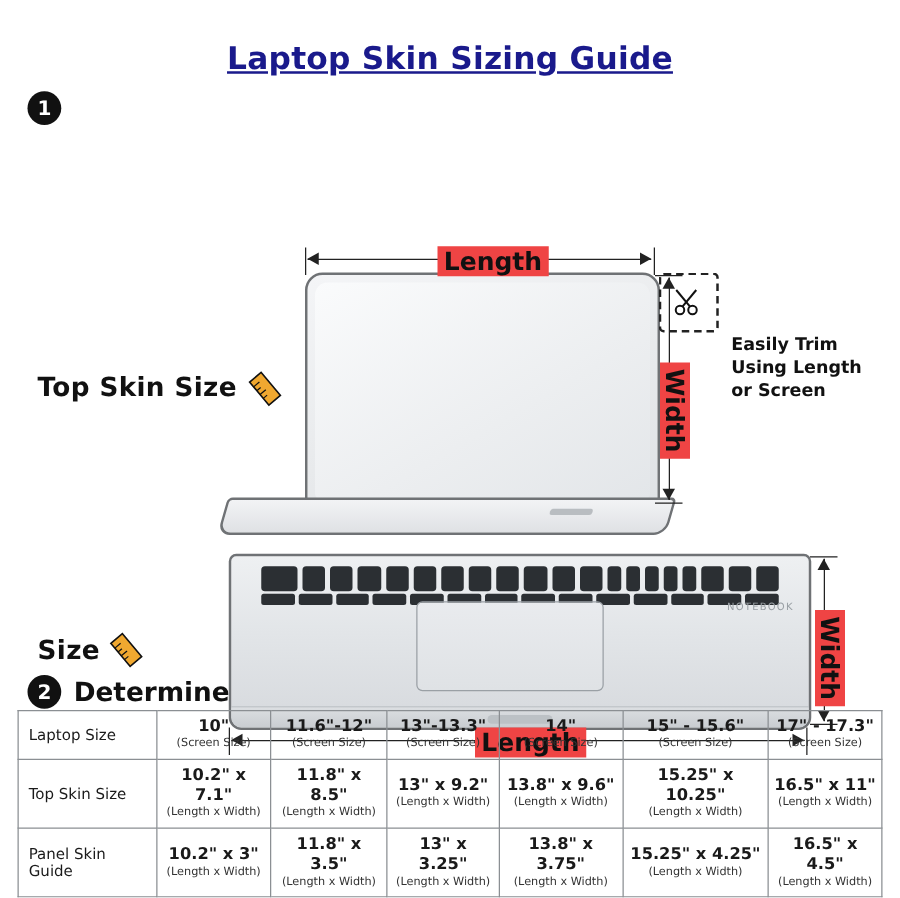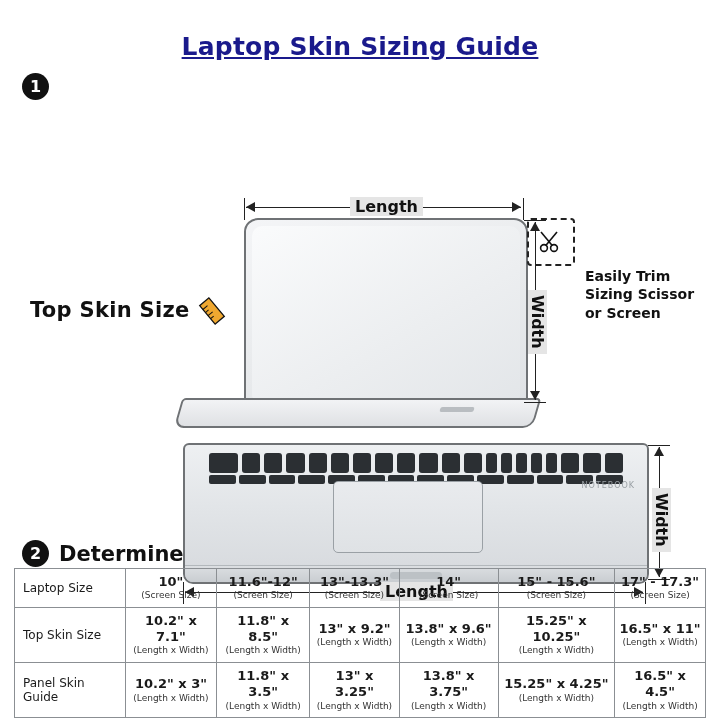--- a/index.html
+++ b/index.html
@@ -130,24 +130,24 @@
     position: absolute;
     width: 0; height: 0;
   }
   .arrow.left  { border-top: 5px solid transparent; border-bottom: 5px solid transparent; border-right: 9px solid #222; }
   .arrow.right { border-top: 5px solid transparent; border-bottom: 5px solid transparent; border-left: 9px solid #222; }
   .arrow.up    { border-left: 5px solid transparent; border-right: 5px solid transparent; border-bottom: 9px solid #222; }
   .arrow.down  { border-left: 5px solid transparent; border-right: 5px solid transparent; border-top: 9px solid #222; }
 
   .dim-label {
     position: absolute;
-    font-size: 16px;
+    font-size: 20px;
     font-weight: bold;
     color: #111;
-    background: #e5e5e5;
+    background: #ef4444;
     padding: 0 5px;
   }
   .dim-label.vertical {
     writing-mode: vertical-rl;
     text-orientation: mixed;
     padding: 5px 0;
   }
 
   
   .scissor-box {
@@ -331,25 +331,39 @@
   <div class="scissor-box">
     <svg width="26" height="26" viewBox="0 0 26 26">
       <circle cx="6" cy="19" r="3.4" fill="none" stroke="#111" stroke-width="1.6"></circle>
       <circle cx="16" cy="19" r="3.4" fill="none" stroke="#111" stroke-width="1.6"></circle>
       <line x1="7.8" y1="16.5" x2="19" y2="3" stroke="#111" stroke-width="1.6"></line>
       <line x1="14.2" y1="16.5" x2="3" y2="3" stroke="#111" stroke-width="1.6"></line>
     </svg>
   </div>
   <div class="scissor-text">
     <div>Easily Trim</div>
-    <div>Sizing Scissor</div>
+    <div>Using Length</div>
     <div>or Screen</div>
   </div>
 
   <div class="side-label" id="panel-skin-label">
+    <div style="display:flex; align-items:center; gap:6px;">
+      <span>Size</span>
+      <span class="ruler">
+        <svg width="30" height="30" viewBox="0 0 30 30">
+          <g transform="rotate(-40 15 15)">
+            <rect x="9" y="3" width="12" height="24" fill="#f0a830" stroke="#111" stroke-width="1.3"></rect>
+            <line x1="9" y1="8" x2="15" y2="8" stroke="#111" stroke-width="1"></line>
+            <line x1="9" y1="12" x2="13" y2="12" stroke="#111" stroke-width="1"></line>
+            <line x1="9" y1="16" x2="15" y2="16" stroke="#111" stroke-width="1"></line>
+            <line x1="9" y1="20" x2="13" y2="20" stroke="#111" stroke-width="1"></line>
+          </g>
+        </svg>
+      </span>
+    </div>
   </div>
 
   <div class="panel">
     <div class="keyrow">
       <div class="key wide"></div>
       <div class="key"></div>
       <div class="key"></div>
       <div class="key"></div>
       <div class="key"></div>
       <div class="key"></div>

